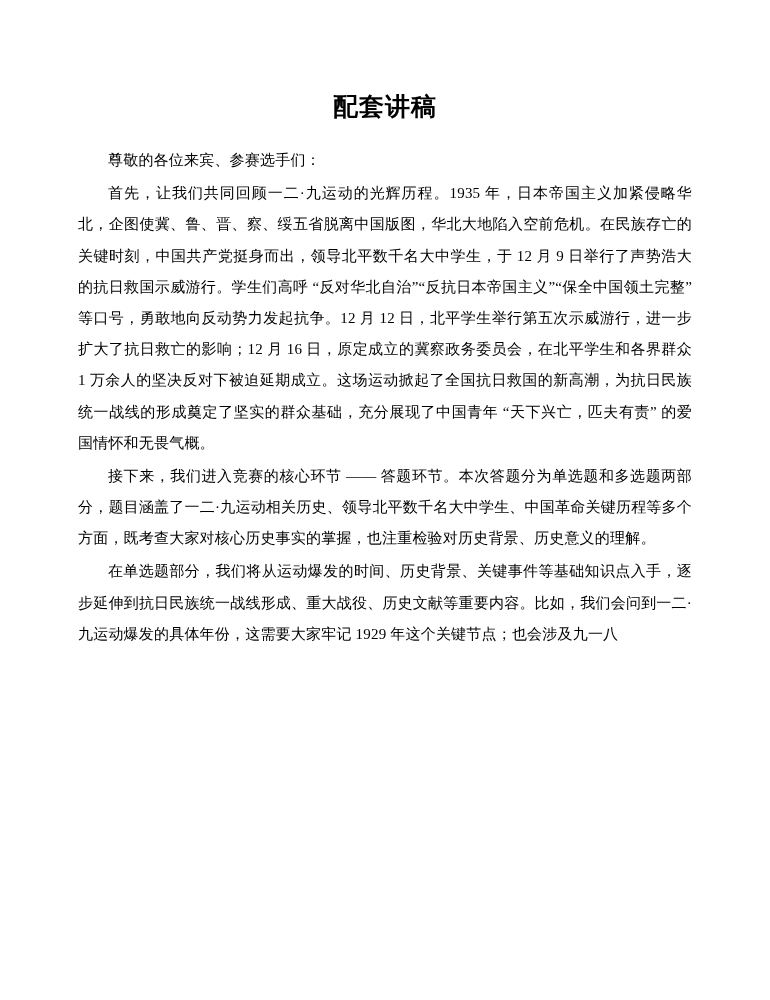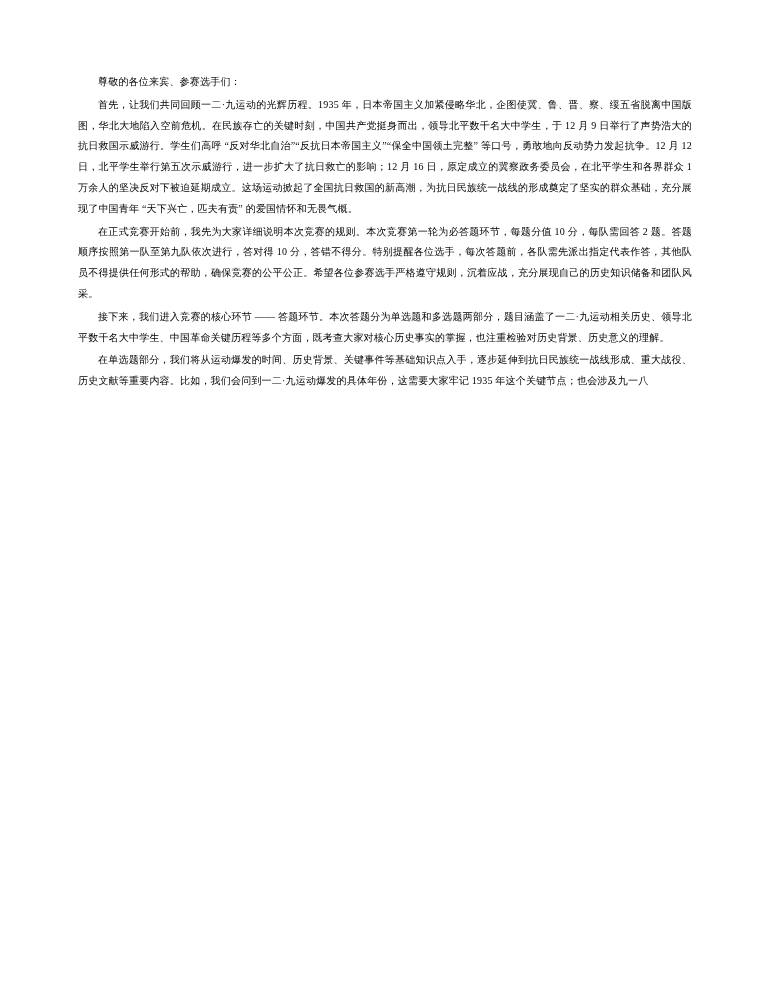--- a/index.html
+++ b/index.html
@@ -24,36 +24,36 @@
   }
   .doc-title {
     text-align: center;
     font-size: 25px;
     font-weight: bold;
     letter-spacing: 1px;
     margin: 18px 0 22px 0;
     font-family: "Liberation Serif", "DejaVu Serif", serif;
   }
   .para {
-    font-size: 10px;
+    font-size: 15px;
     line-height: 2.08;
     text-align: justify;
     text-justify: inter-ideograph;
     text-indent: 2em;
     margin: 0 0 2px 0;
     letter-spacing: 0.2px;
     word-break: break-all;
   }
   .para.salutation {
     text-indent: 2em;
   }
 </style>
 </head>
 <body>
 
 <div class="page">
+  <h1 class="doc-title">配套讲稿</h1>
 
   <p class="para salutation">尊敬的各位来宾、参赛选手们：</p>
   <p class="para">首先，让我们共同回顾一二·九运动的光辉历程。1935 年，日本帝国主义加紧侵略华北，企图使冀、鲁、晋、察、绥五省脱离中国版图，华北大地陷入空前危机。在民族存亡的关键时刻，中国共产党挺身而出，领导北平数千名大中学生，于 12 月 9 日举行了声势浩大的抗日救国示威游行。学生们高呼 “反对华北自治”“反抗日本帝国主义”“保全中国领土完整” 等口号，勇敢地向反动势力发起抗争。12 月 12 日，北平学生举行第五次示威游行，进一步扩大了抗日救亡的影响；12 月 16 日，原定成立的冀察政务委员会，在北平学生和各界群众 1 万余人的坚决反对下被迫延期成立。这场运动掀起了全国抗日救国的新高潮，为抗日民族统一战线的形成奠定了坚实的群众基础，充分展现了中国青年 “天下兴亡，匹夫有责” 的爱国情怀和无畏气概。</p>
-  <p class="para">在正式竞赛开始前，我先为大家详细说明本次竞赛的规则。本次竞赛第一轮为必答题环节，每题分值 10 分，每队需回答 2 题。答题顺序按照第一队至第九队依次进行，答对得 10 分，答错不得分。特别提醒各位选手，每次答题前，各队需先派出指定代表作答，其他队员不得提供任何形式的帮助，确保竞赛的公平公正。希望各位参赛选手严格遵守规则，沉着应战，充分展现自己的历史知识储备和团队风采。</p>
   <p class="para">接下来，我们进入竞赛的核心环节 —— 答题环节。本次答题分为单选题和多选题两部分，题目涵盖了一二·九运动相关历史、领导北平数千名大中学生、中国革命关键历程等多个方面，既考查大家对核心历史事实的掌握，也注重检验对历史背景、历史意义的理解。</p>
-  <p class="para">在单选题部分，我们将从运动爆发的时间、历史背景、关键事件等基础知识点入手，逐步延伸到抗日民族统一战线形成、重大战役、历史文献等重要内容。比如，我们会问到一二·九运动爆发的具体年份，这需要大家牢记 1935 年这个关键节点；也会涉及九一八</p>
+  <p class="para">在单选题部分，我们将从运动爆发的时间、历史背景、关键事件等基础知识点入手，逐步延伸到抗日民族统一战线形成、重大战役、历史文献等重要内容。比如，我们会问到一二·九运动爆发的具体年份，这需要大家牢记 1929 年这个关键节点；也会涉及九一八</p>
 </div>
 
 </body></html>

